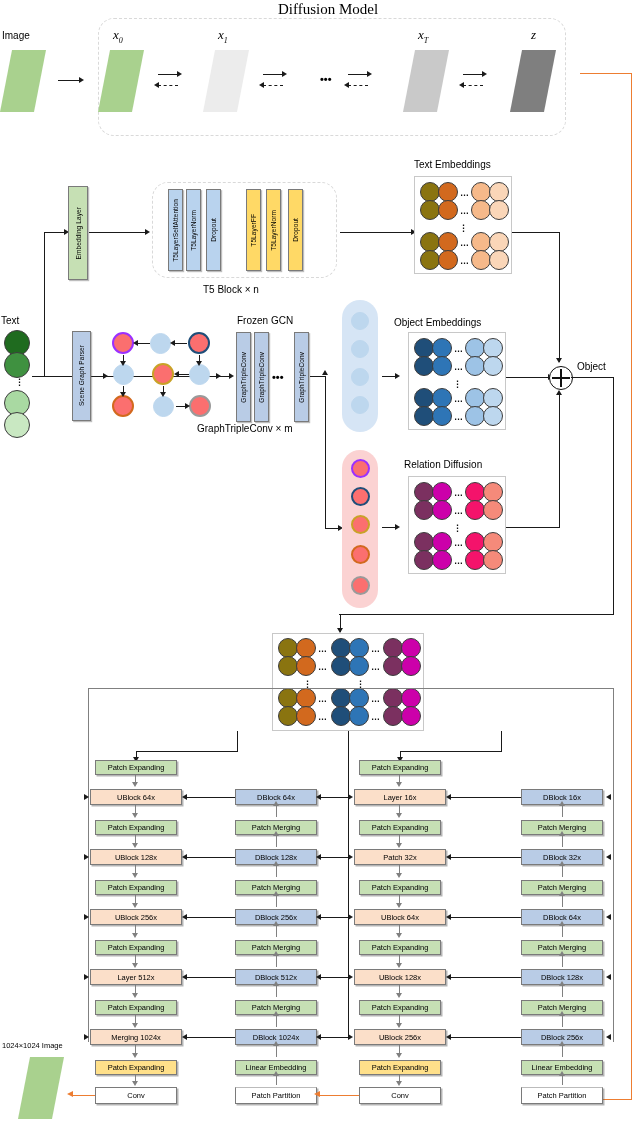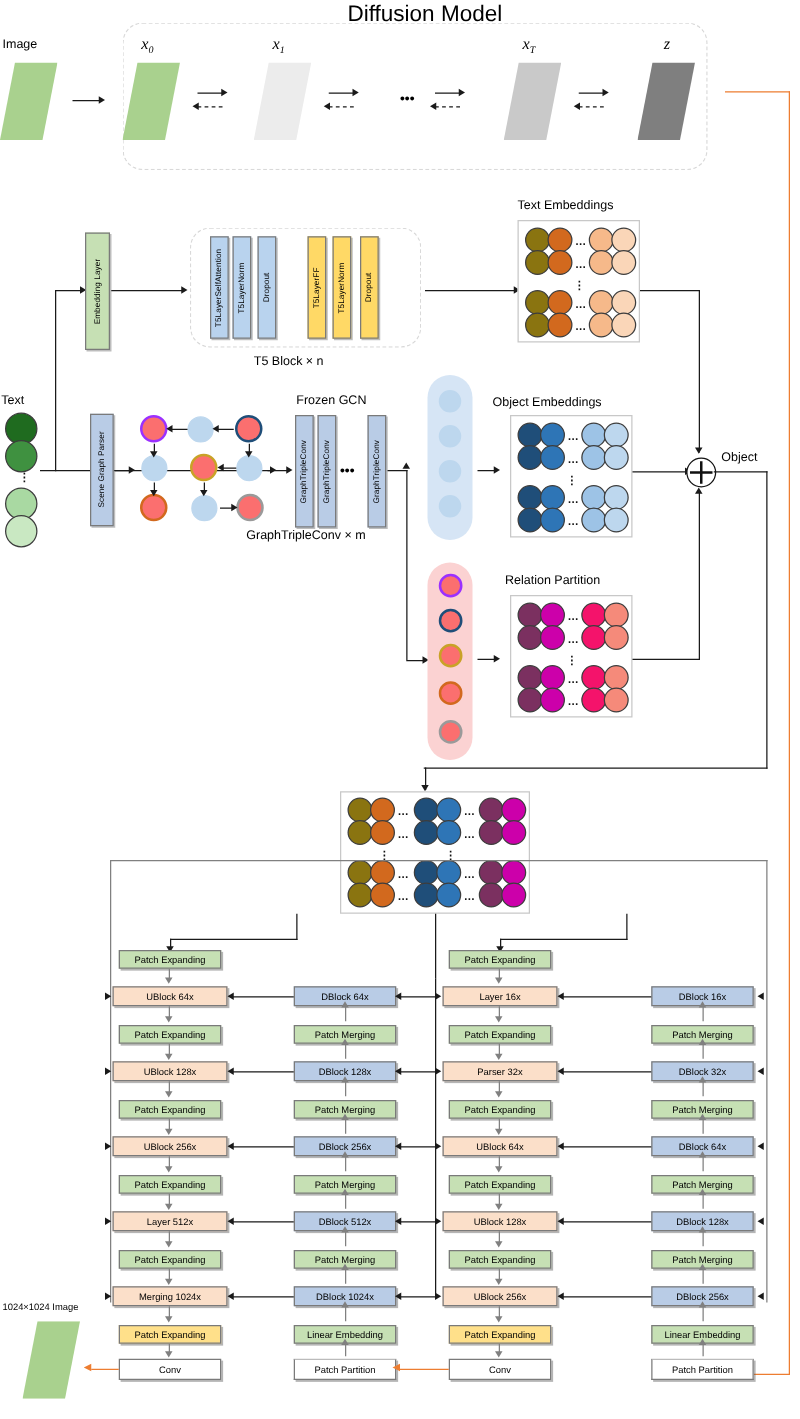--- a/index.html
+++ b/index.html
@@ -44,21 +44,21 @@
   .vtext span{writing-mode:vertical-rl;transform:rotate(180deg);
               font-size:6.5px;white-space:nowrap;letter-spacing:.1px;}
   
   .panel{position:absolute;border:1px solid #c8c8c8;background:#fff;box-sizing:border-box;}
   .circ{position:absolute;border-radius:50%;border:1px solid #3d3d3d;box-sizing:border-box;}
   .dots3{position:absolute;font-size:9px;letter-spacing:.5px;color:#111;line-height:1;font-weight:bold;}
   .vdots{position:absolute;font-size:9px;color:#111;line-height:1;font-weight:bold;}
   
   .caps{position:absolute;border-radius:999px;}
   
-  .t-title{font-size:18px;}
+  .t-title{font-size:15px;font-family:Liberation Serif, serif;}
   .t-cap{font-size:10px;}
   .t-small{font-size:7.5px;}
   .math{font-family:"Liberation Serif", serif;font-style:italic;font-size:13px;}
   .math sub{font-size:8px;font-style:italic;}
   .plus{position:absolute;border:1.5px solid #111;border-radius:50%;background:#fff;}
   .plus:before,.plus:after{content:"";position:absolute;background:#111;}
   .plus:before{left:50%;top:2px;bottom:2px;width:1.5px;margin-left:-.75px;}
   .plus:after{top:50%;left:2px;right:2px;height:1.5px;margin-top:-.75px;}
 </style>
 </head>
@@ -305,21 +305,21 @@
 <div class="caps" style="left:342px;top:450px;width:36px;height:158px;background:#fbd2d2;"></div>
 <div class="circ" style="left:351px;top:459px;width:19px;height:19px;background:#fb6f6f;border:2px solid #9b30ff;"></div>
 <div class="circ" style="left:351px;top:487px;width:19px;height:19px;background:#fb6f6f;border:2px solid #1f4e79;"></div>
 <div class="circ" style="left:351px;top:515px;width:19px;height:19px;background:#fb6f6f;border:2px solid #c9a227;"></div>
 <div class="circ" style="left:351px;top:545px;width:19px;height:19px;background:#fb6f6f;border:2px solid #d2691e;"></div>
 <div class="circ" style="left:351px;top:576px;width:19px;height:19px;background:#fb6f6f;border:2px solid #9a9a9a;"></div>
 
 <div class="h" style="left:382px;top:527px;width:14px;"></div>
 <div class="ar ar-r" style="left:395px;top:523.8px;"></div>
 
-<div class="lbl t-cap" style="left:404px;top:460px;">Relation Partition</div>
+<div class="lbl t-cap" style="left:404px;top:460px;">Relation Diffusion</div>
 <div class="panel" style="left:408px;top:476px;width:98px;height:98px;">
   <div class="circ" style="left:5px;top:5px;width:20px;height:20px;background:#7b3060;"></div>
   <div class="circ" style="left:23px;top:5px;width:20px;height:20px;background:#cc00aa;"></div>
   <div class="dots3" style="left:45px;top:12px;">…</div>
   <div class="circ" style="left:56px;top:5px;width:20px;height:20px;background:#f4136b;"></div>
   <div class="circ" style="left:74px;top:5px;width:20px;height:20px;background:#f58a7a;"></div>
   <div class="circ" style="left:5px;top:23px;width:20px;height:20px;background:#7b3060;"></div>
   <div class="circ" style="left:23px;top:23px;width:20px;height:20px;background:#cc00aa;"></div>
   <div class="dots3" style="left:45px;top:30px;">…</div>
   <div class="circ" style="left:56px;top:23px;width:20px;height:20px;background:#f4136b;"></div>
@@ -570,21 +570,21 @@
 <div class="box pexp" style="left:359px;top:760px;width:82px;height:15px;">
     <span>Patch Expanding</span>
   </div>
 <div class="box ublock" style="left:354px;top:789px;width:92px;height:16px;">
     <span>Layer 16x</span>
   </div>
 <div class="box pexp" style="left:359px;top:820px;width:82px;height:15px;">
     <span>Patch Expanding</span>
   </div>
 <div class="box ublock" style="left:354px;top:849px;width:92px;height:16px;">
-    <span>Parser 32x</span>
+    <span>Patch 32x</span>
   </div>
 <div class="box pexp" style="left:359px;top:880px;width:82px;height:15px;">
     <span>Patch Expanding</span>
   </div>
 <div class="box ublock" style="left:354px;top:909px;width:92px;height:16px;">
     <span>UBlock 64x</span>
   </div>
 <div class="box pexp" style="left:359px;top:940px;width:82px;height:15px;">
     <span>Patch Expanding</span>
   </div>

